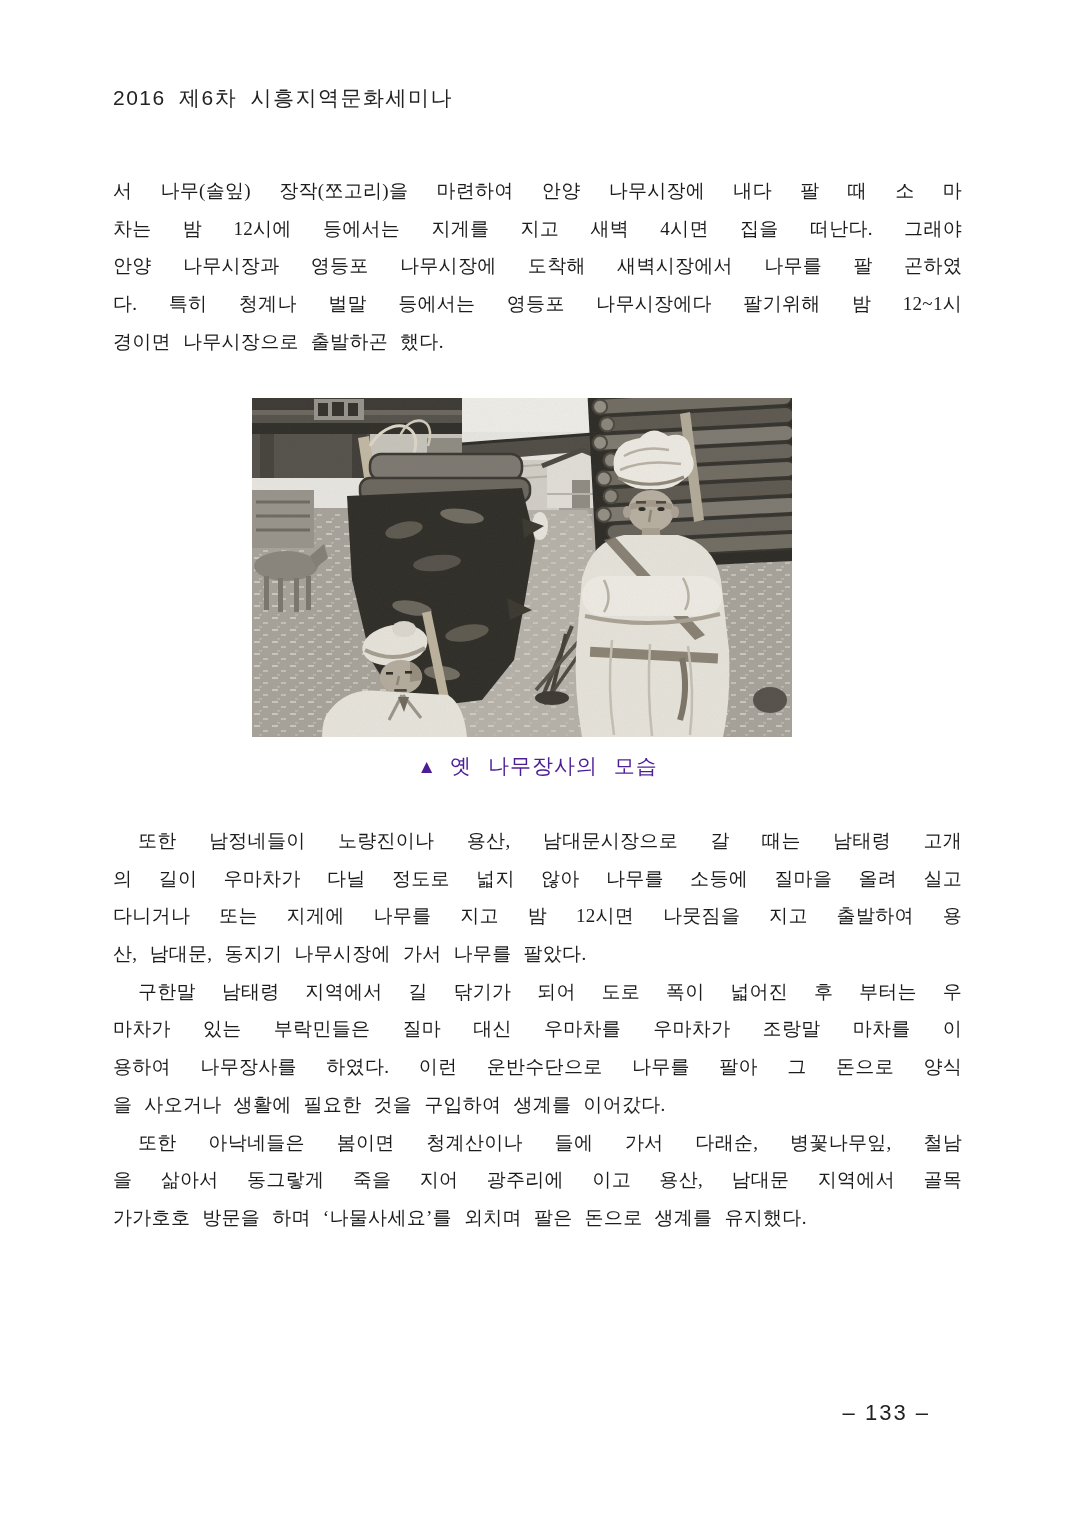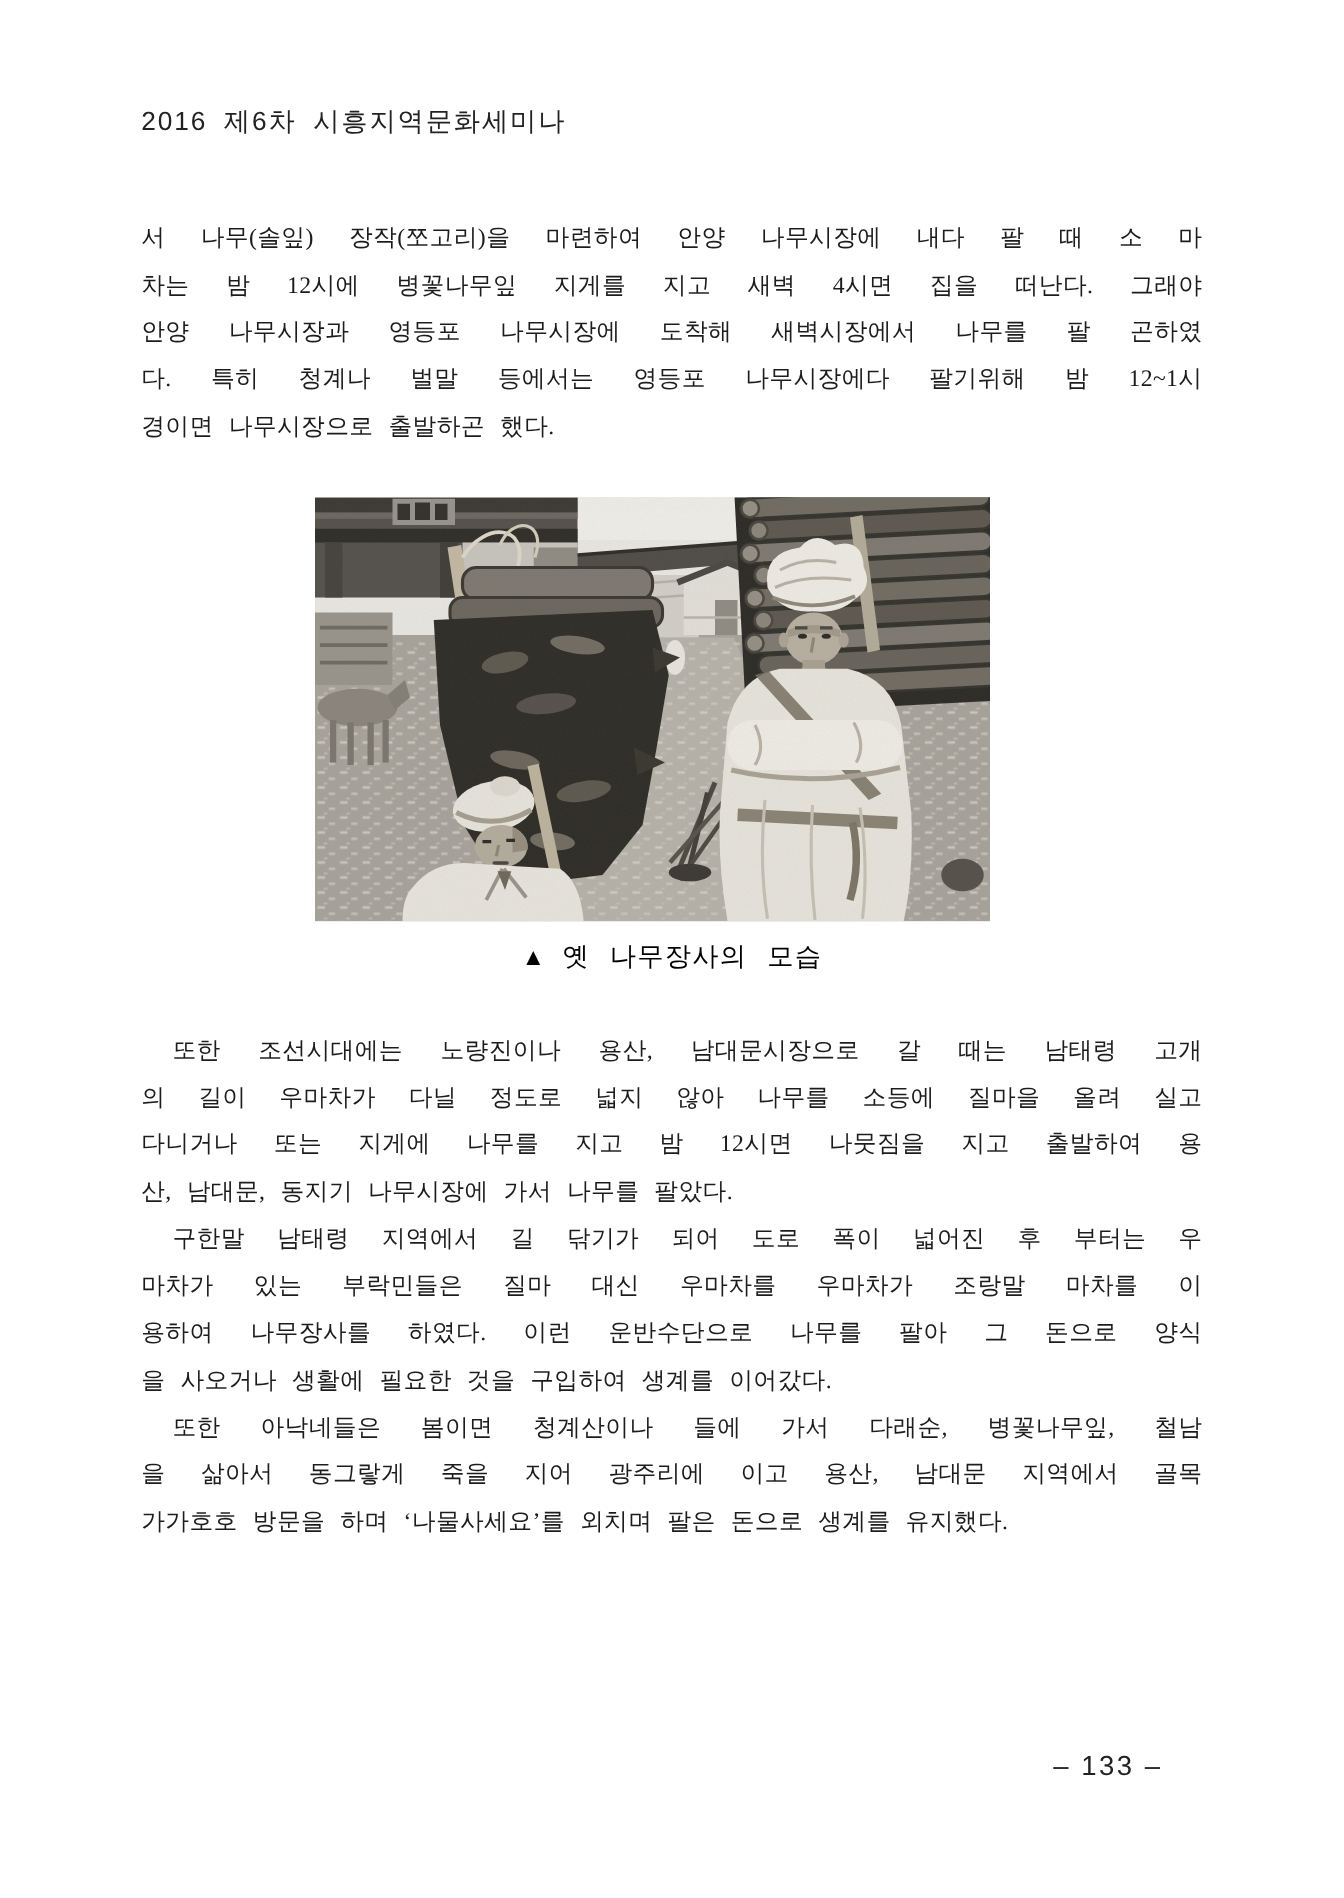--- a/index.html
+++ b/index.html
@@ -66,21 +66,21 @@
     position: absolute;
     left: 0px;
     top: 752px;
     width: 1075px;
     text-align: center;
     font-family: "Liberation Sans", "DejaVu Sans", sans-serif;
     font-size: 21px;
     line-height: 28px;
     letter-spacing: 1px;
     word-spacing: 9px;
-    color: #000000;
+    color: #4c1d95;
   }
   .figure-caption .tri {
     font-size: 19px;
     margin-right: 14px;
     letter-spacing: 0;
   }
   .page-number {
     position: absolute;
     right: 145px;
     top: 1400px;
@@ -92,21 +92,21 @@
 </style>
 </head>
 <body>
 
 <div class="page">
 
   <div class="running-header">2016 제6차 시흥지역문화세미나</div>
 
   <div id="block-top" class="body-block">
       <div class="line">서 나무(솔잎) 장작(쪼고리)을 마련하여 안양 나무시장에 내다 팔 때 소 마</div>
-      <div class="line">차는 밤 12시에 병꽃나무잎 지게를 지고 새벽 4시면 집을 떠난다. 그래야</div>
+      <div class="line">차는 밤 12시에 등에서는 지게를 지고 새벽 4시면 집을 떠난다. 그래야</div>
       <div class="line">안양 나무시장과 영등포 나무시장에 도착해 새벽시장에서 나무를 팔 곤하였</div>
       <div class="line">다. 특히 청계나 벌말 등에서는 영등포 나무시장에다 팔기위해 밤 12~1시</div>
       <div class="line last">경이면 나무시장으로 출발하곤 했다.</div>
     </div>
 
   <div class="figure">
     <svg width="540" height="339" viewBox="0 0 540 339">
       <defs>
         <pattern id="speckle" width="18" height="12" patternUnits="userSpaceOnUse">
           <rect x="2" y="3" width="6" height="2" fill="#d8d4cb"></rect>
@@ -289,21 +289,21 @@
 
       <rect x="0" y="0" width="540" height="339" filter="url(#grain)" opacity="0.55"></rect>
     </svg>
   </div>
 
   <div class="figure-caption">
     <span class="tri">▲</span><span>옛 나무장사의 모습</span>
   </div>
 
   <div id="block-bottom" class="body-block">
-      <div class="line indent">또한 조선시대에는 노량진이나 용산, 남대문시장으로 갈 때는 남태령 고개</div>
+      <div class="line indent">또한 남정네들이 노량진이나 용산, 남대문시장으로 갈 때는 남태령 고개</div>
       <div class="line">의 길이 우마차가 다닐 정도로 넓지 않아 나무를 소등에 질마을 올려 실고</div>
       <div class="line">다니거나 또는 지게에 나무를 지고 밤 12시면 나뭇짐을 지고 출발하여 용</div>
       <div class="line last">산, 남대문, 동지기 나무시장에 가서 나무를 팔았다.</div>
       <div class="line indent">구한말 남태령 지역에서 길 닦기가 되어 도로 폭이 넓어진 후 부터는 우</div>
       <div class="line">마차가 있는 부락민들은 질마 대신 우마차를 우마차가 조랑말 마차를 이</div>
       <div class="line">용하여 나무장사를 하였다. 이런 운반수단으로 나무를 팔아 그 돈으로 양식</div>
       <div class="line last">을 사오거나 생활에 필요한 것을 구입하여 생계를 이어갔다.</div>
       <div class="line indent">또한 아낙네들은 봄이면 청계산이나 들에 가서 다래순, 병꽃나무잎, 철남</div>
       <div class="line">을 삶아서 동그랗게 죽을 지어 광주리에 이고 용산, 남대문 지역에서 골목</div>
       <div class="line last">가가호호 방문을 하며 ‘나물사세요’를 외치며 팔은 돈으로 생계를 유지했다.</div>

